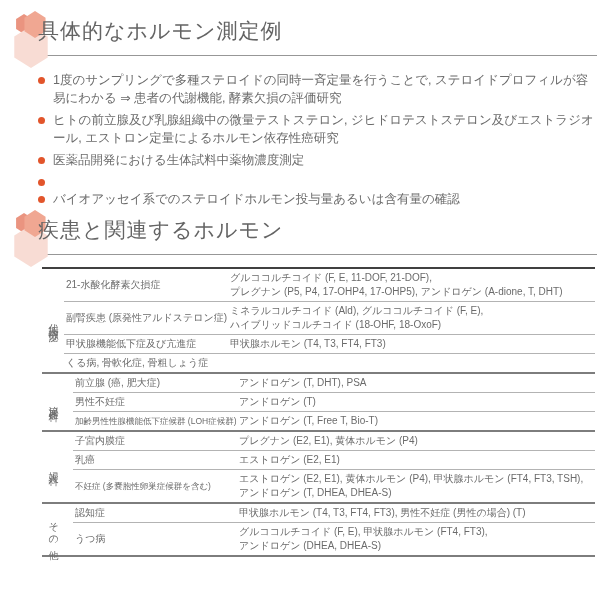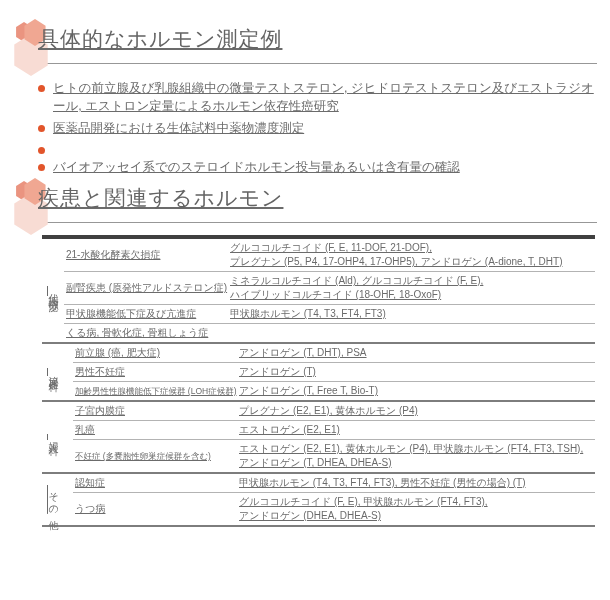--- a/index.html
+++ b/index.html
@@ -2,21 +2,21 @@
 <html><head>
 <meta charset="utf-8">
 <style>
   * { margin: 0; padding: 0; box-sizing: border-box; }
   html, body { background: #ffffff; }
   body {
     width: 610px; height: 600px; overflow: hidden;
     font-family: "Liberation Sans", "DejaVu Sans", sans-serif;
     color: #6b6b6b;
   }
-  .page { position: relative; width: 610px; height: 600px; padding-top: 26px; text-decoration: underline; }
+  .page { position: relative; width: 610px; height: 600px; padding-top: 18px; }
 
   
   .sec-header {
     position: relative;
     margin: 0 13px 0 38px;
     padding-bottom: 11px;
     border-bottom: 1px solid #979797;
   }
   .sec-header .title {
     position: relative; z-index: 2;
@@ -34,21 +34,21 @@
   .bullets { margin: 15px 16px 0 38px; list-style: none; }
   .bullets li { display: flex; margin-bottom: 4px; }
   .dot { flex: 0 0 auto; width: 7px; height: 7px; border-radius: 50%; margin: 6px 8px 0 0; }
   .btext { font-size: 12.5px; line-height: 18px; color: #6b6b6b; }
 
   .sec2 { margin-top: 9px; }
 
   
   .htable {
     margin: 12px 15px 8px 42px;
-    border-top: 4px solid #404040;
+    border-top: 2px solid #404040;
     border-bottom: 2px solid #7d7d7d;
     font-size: 10px; line-height: 14px;
   }
   .group { display: flex; }
   .group + .group { border-top: 2px solid #7d7d7d; gap: 9px; }
   .glabel {
     flex: 0 0 22px;
     display: flex; align-items: center; justify-content: center;
     writing-mode: vertical-rl; text-orientation: upright;
     letter-spacing: 2px; color: #6b6b6b; font-size: 10px;
@@ -72,20 +72,24 @@
   <div class="sec-header">
     <div class="hexes">
       <div class="hex darkp" style="background: rgb(234, 148, 128);"></div>
       <div class="hex large" style="background: rgb(248, 220, 212);"></div>
       <div class="hex mid" style="background: rgb(240, 167, 146);"></div>
     </div>
     <div class="title">具体的なホルモン測定例</div>
   </div>
 
   <ul class="bullets">
+    <li>
+      <span class="dot" style="background: rgb(226, 85, 43);"></span>
+      <span class="btext">1度のサンプリングで多種ステロイドの同時一斉定量を行うことで, ステロイドプロフィルが容易にわかる ⇒ 患者の代謝機能, 酵素欠損の評価研究</span>
+    </li>
     <li>
       <span class="dot" style="background: rgb(226, 85, 43);"></span>
       <span class="btext">ヒトの前立腺及び乳腺組織中の微量テストステロン, ジヒドロテストステロン及びエストラジオール, エストロン定量によるホルモン依存性癌研究</span>
     </li>
     <li>
       <span class="dot" style="background: rgb(226, 85, 43);"></span>
       <span class="btext">医薬品開発における生体試料中薬物濃度測定</span>
     </li>
     <li>
       <span class="dot" style="background: rgb(226, 85, 43);"></span>

